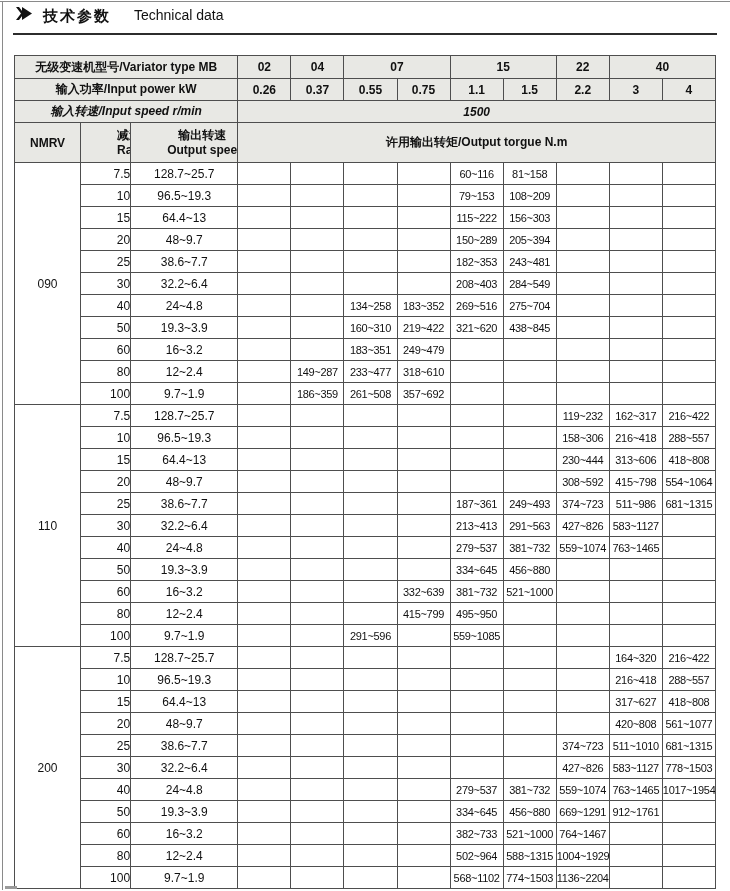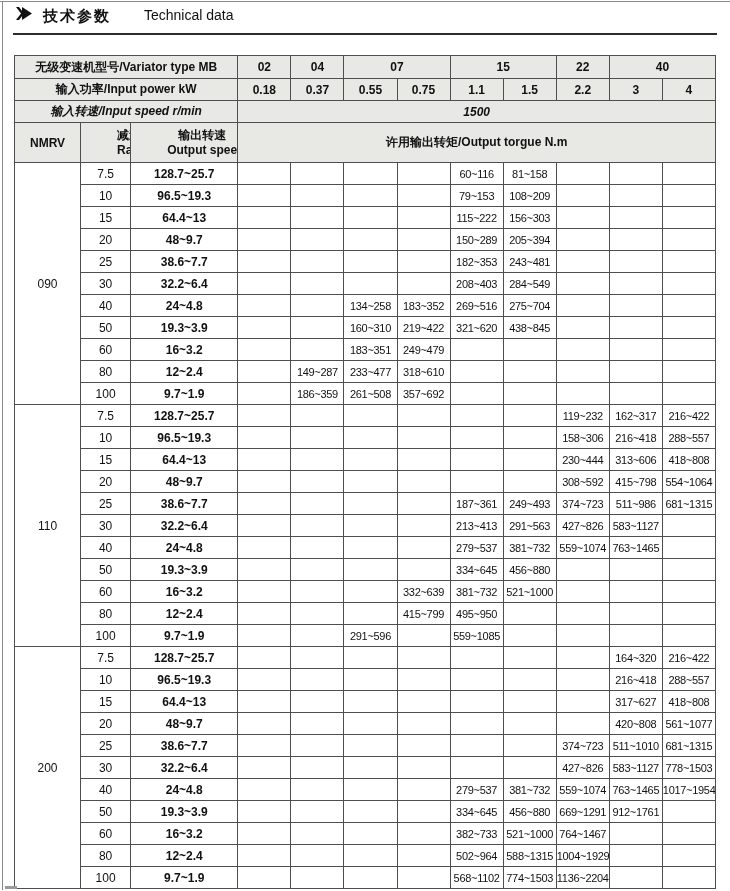--- a/index.html
+++ b/index.html
@@ -17,21 +17,21 @@
     -webkit-font-smoothing:antialiased;
   }
   .page-top-line{position:absolute;top:1px;left:0;width:730px;height:1px;background:var(--page-line);}
   .page-left-line{position:absolute;top:1px;left:2px;width:1px;height:889px;background:var(--page-line);}
   .title{
     position:absolute;top:7px;left:16px;height:20px;
     display:flex;align-items:flex-start;gap:11px;font-size:15px;
   }
   .title .icon{display:inline-flex;width:16px;height:13px;}
   .title .cn{font-weight:bold;letter-spacing:2px;}
-  .title .en{font-size:14px;margin-left:22px;}
+  .title .en{font-size:14px;margin-left:12px;}
   .table-frame{
     position:absolute;top:33px;left:13px;width:704px;
     border-top:2px solid var(--border-dark);
     border-bottom:2px solid var(--border-dark);
     padding:20px 0;
   }
   table{
     border-collapse:collapse;table-layout:fixed;width:702px;margin:0 auto;
   }
   td{
@@ -41,22 +41,22 @@
   }
   table{border:1px solid var(--border-dark);}
   thead td{background:var(--header-bg);font-weight:bold;}
   thead tr.r1 td{height:22px;}
   thead tr.r2 td{height:21px;}
   thead tr.r3 td{height:21px;font-style:italic;}
   thead tr.r4 td{height:39px;}
   thead .two-line div{line-height:1.25;margin-left:36px;}
   tbody td{height:21px;font-weight:normal;}
   td.model-cell{font-size:12px;margin-top:18px;}
-  td.ratio-cell{font-size:12px;}
-  td.speed-cell{font-size:12px;font-weight:bold;}
+  td.ratio-cell{font-size:12px;text-align:right;}
+  td.speed-cell{font-size:12px;}
   td.torque-cell{font-size:11px;letter-spacing:-0.3px;}
   .bottom-glyph{
     position:absolute;left:5px;top:886px;width:12px;height:3px;background:#9a9a9a;
   }
 </style>
 </head>
 <body>
 
 <div class="page-top-line"></div>
 <div class="page-left-line"></div>
@@ -93,21 +93,21 @@
         <td colspan="3">无级变速机型号/Variator type MB</td>
         <td colspan="1">02</td>
         <td colspan="1">04</td>
         <td colspan="2">07</td>
         <td colspan="2">15</td>
         <td colspan="1">22</td>
         <td colspan="2">40</td>
       </tr>
       <tr class="r2">
         <td colspan="3">输入功率/Input power kW</td>
-        <td>0.18</td>
+        <td>0.26</td>
         <td>0.37</td>
         <td>0.55</td>
         <td>0.75</td>
         <td>1.1</td>
         <td>1.5</td>
         <td>2.2</td>
         <td>3</td>
         <td>4</td>
       </tr>
       <tr class="r3">

